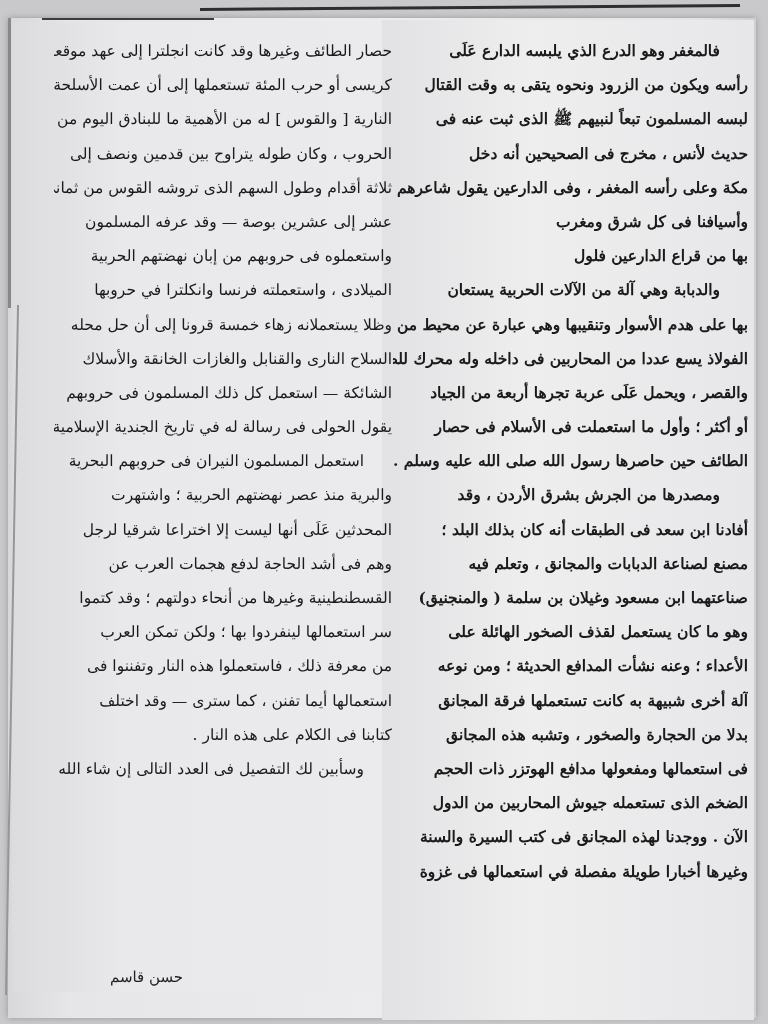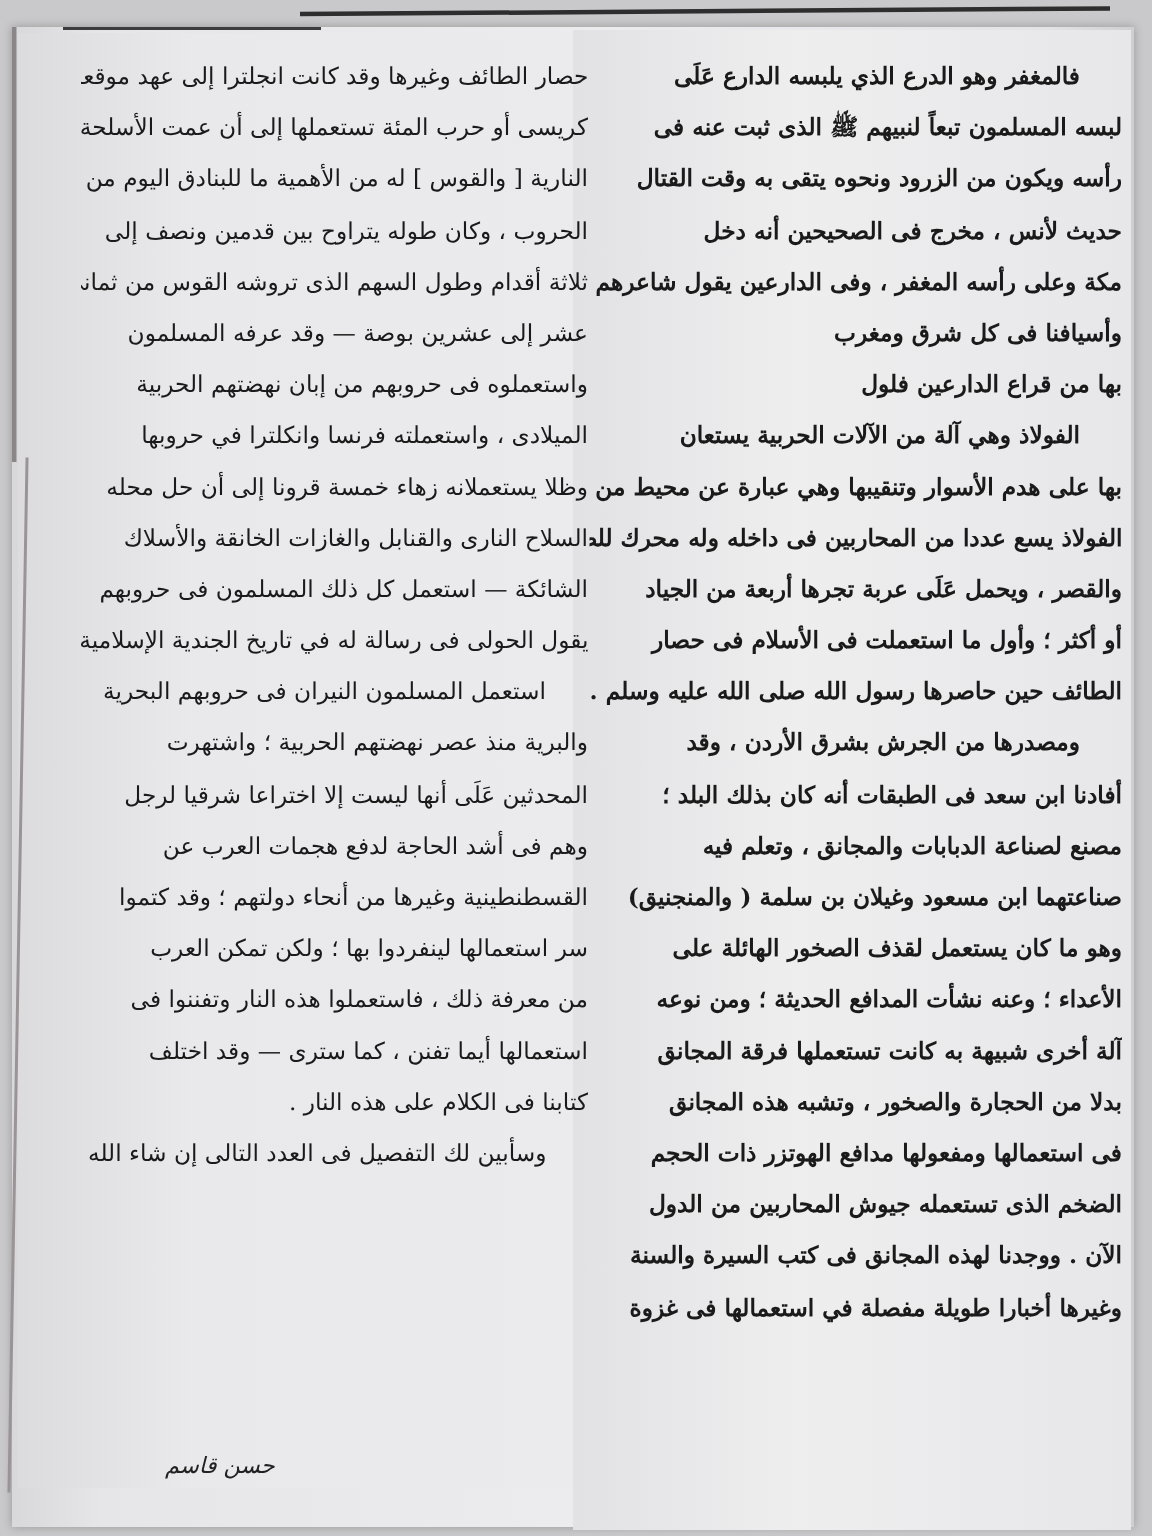--- a/index.html
+++ b/index.html
@@ -71,21 +71,20 @@
     left: 54px;
     width: 338px;
   }
   .indent { padding-right: 28px; }
   .center-line { text-align: left; }
   .signature {
     position: absolute;
     left: 110px;
     top: 968px;
     font-size: 15px;
-    font-style: italic;
     color: #222;
   }
   .right-sheet {
     position: absolute;
     right: 14px;
     top: 20px;
     width: 372px;
     height: 1000px;
     background: linear-gradient(90deg, #e2e2e4 0%, #eeeeef 40%, #e7e7e9 100%);
   }
@@ -104,27 +103,27 @@
 <div class="paper"></div>
 <div class="left-sheet"></div>
 <div class="right-sheet"></div>
 <div class="paper-left-edge"></div>
 <div class="paper-left-edge2"></div>
 <div class="rule-top-left"></div>
 <div class="rule-top-right"></div>
 
 <div class="column col-right">
   <span class="line indent">فالمغفر وهو الدرع الذي يلبسه الدارع عَلَى</span>
+  <span class="line">رأسه ويكون من الزرود ونحوه يتقى به وقت القتال</span>
   <span class="line">لبسه المسلمون تبعاً لنبيهم ﷺ الذى ثبت عنه فى</span>
-  <span class="line">رأسه ويكون من الزرود ونحوه يتقى به وقت القتال</span>
   <span class="line">حديث لأنس ، مخرج فى الصحيحين أنه دخل</span>
   <span class="line">مكة وعلى رأسه المغفر ، وفى الدارعين يقول شاعرهم</span>
   <span class="line">وأسيافنا فى كل شرق ومغرب</span>
   <span class="line">بها من قراع الدارعين فلول</span>
-  <span class="line indent">الفولاذ وهي آلة من الآلات الحربية يستعان</span>
+  <span class="line indent">والدبابة وهي آلة من الآلات الحربية يستعان</span>
   <span class="line">بها على هدم الأسوار وتنقيبها وهي عبارة عن محيط من</span>
   <span class="line">الفولاذ يسع عددا من المحاربين فى داخله وله محرك للطول</span>
   <span class="line">والقصر ، ويحمل عَلَى عربة تجرها أربعة من الجياد</span>
   <span class="line">أو أكثر ؛ وأول ما استعملت فى الأسلام فى حصار</span>
   <span class="line">الطائف حين حاصرها رسول الله صلى الله عليه وسلم .</span>
   <span class="line indent">ومصدرها من الجرش بشرق الأردن ، وقد</span>
   <span class="line">أفادنا ابن سعد فى الطبقات أنه كان بذلك البلد ؛</span>
   <span class="line">مصنع لصناعة الدبابات والمجانق ، وتعلم فيه</span>
   <span class="line">صناعتهما ابن مسعود وغيلان بن سلمة ( والمنجنيق)</span>
   <span class="line">وهو ما كان يستعمل لقذف الصخور الهائلة على</span>

